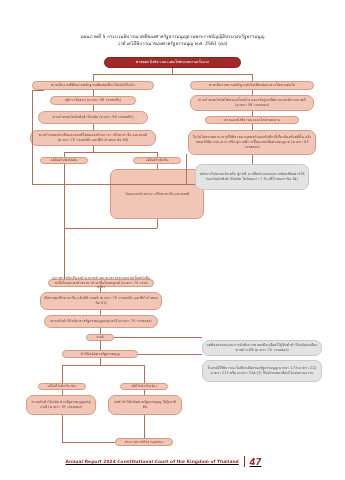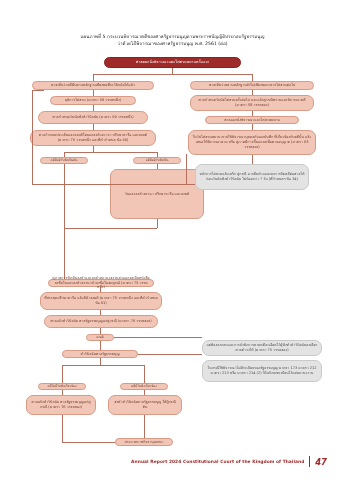--- a/index.html
+++ b/index.html
@@ -55,22 +55,23 @@
   .node span{display:block;}
 
   
   .ln{position:absolute;background:#b4705c;}
   .lnv{width:0.7px;}
   .lnh{height:0.7px;}
 
   
   .footer{
     position:absolute;left:0;right:0;bottom:13px;
-    display:flex;align-items:center;justify-content:flex-end;
+    display:flex;align-items:center;justify-content:center;
     padding-right:18px;
+    text-decoration:underline;
   }
   .footer-text{
     font-size:4.4px;font-weight:bold;color:#9e2a2a;
     letter-spacing:0.05px;
   }
   .footer-rule{
     width:0.8px;height:11px;background:#9e2a2a;
     margin:0 5px;
   }
   .footer-page{

